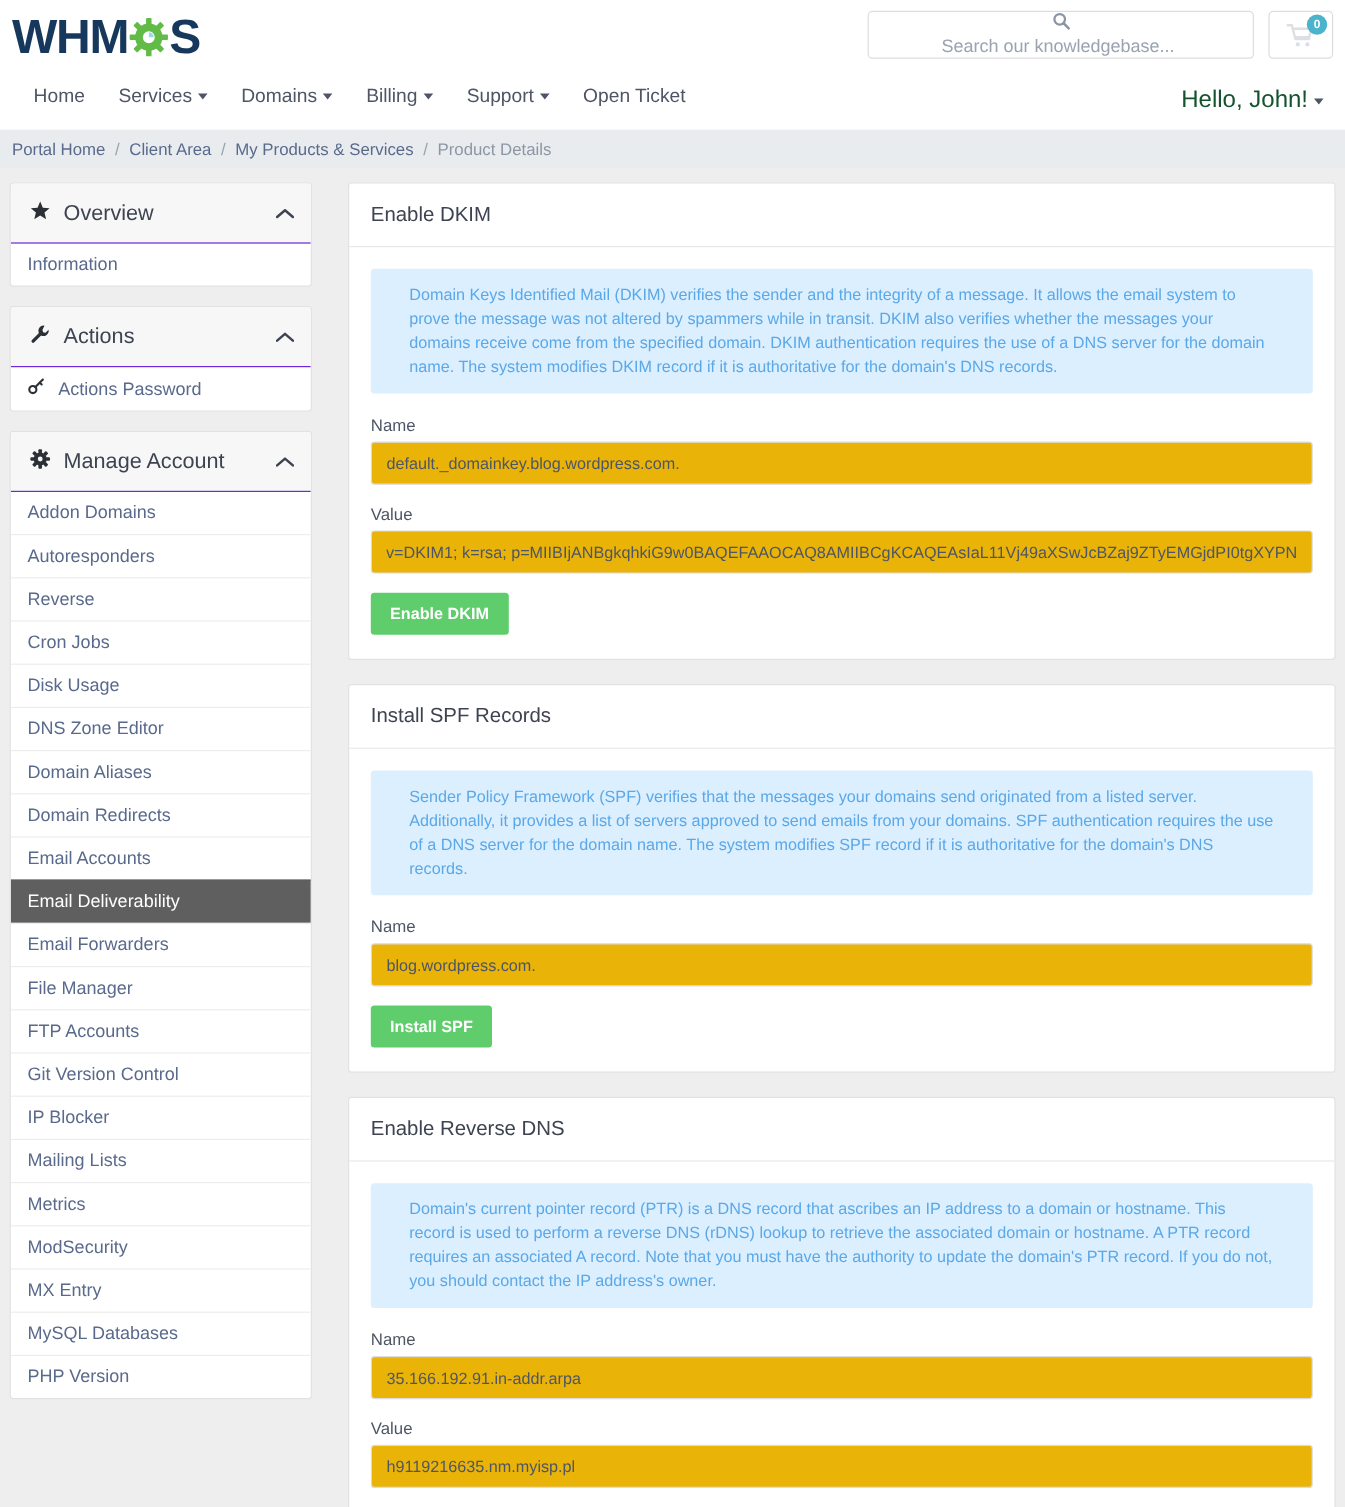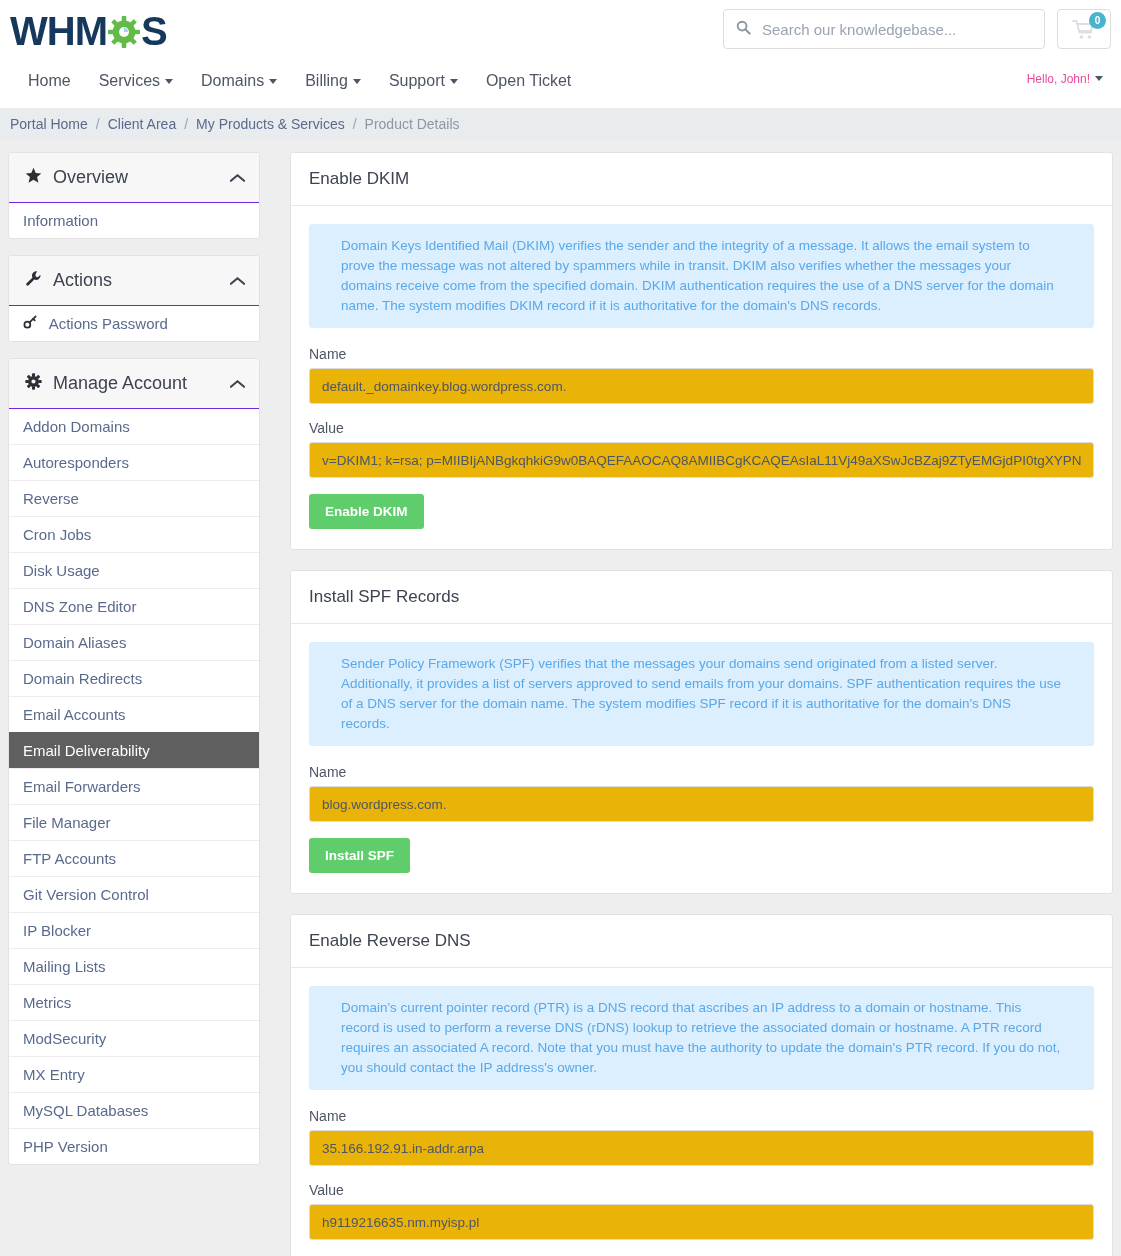--- a/index.html
+++ b/index.html
@@ -38,20 +38,21 @@
   }
   .searchwrap {
     position: absolute;
     right: 76px; top: 9px;
     width: 322px; height: 40px;
     border: 1px solid #dddddd;
     border-radius: 4px;
     background: #fff;
     display: flex;
     align-items: center;
+    flex-direction: column;
   }
   .searchwrap .s-icon {
     width: 38px;
     text-align: center;
     color: #96a0ae;
     font-size: 14px;
     flex: 0 0 auto;
   }
   .searchwrap input {
     border: 0; outline: 0;
@@ -105,22 +106,22 @@
     width: 0; height: 0;
     border-left: 4px solid transparent;
     border-right: 4px solid transparent;
     border-top: 5px solid #4e5665;
     margin-left: 5px;
     vertical-align: 2px;
   }
   .hello {
     position: absolute;
     right: 18px; top: 72px;
-    font-size: 12px;
-    color: #ec4899;
+    font-size: 20px;
+    color: #14532d;
     cursor: pointer;
     padding-left: 44px;
   }
 
   
   .breadcrumb {
     background: #e9ecef;
     height: 32px;
     display: flex;
     align-items: center;

